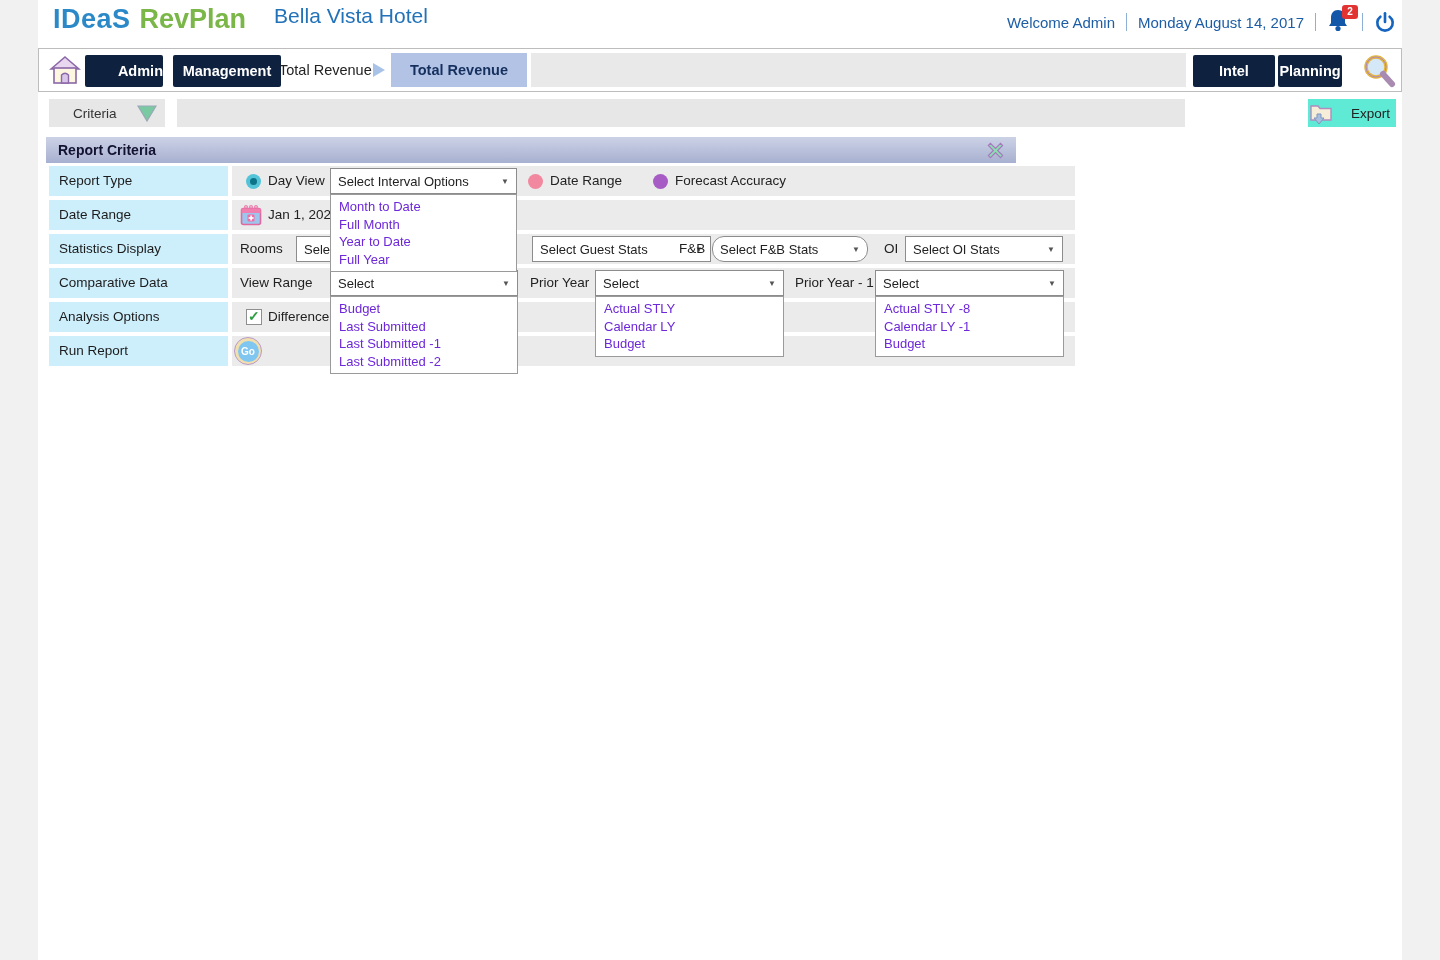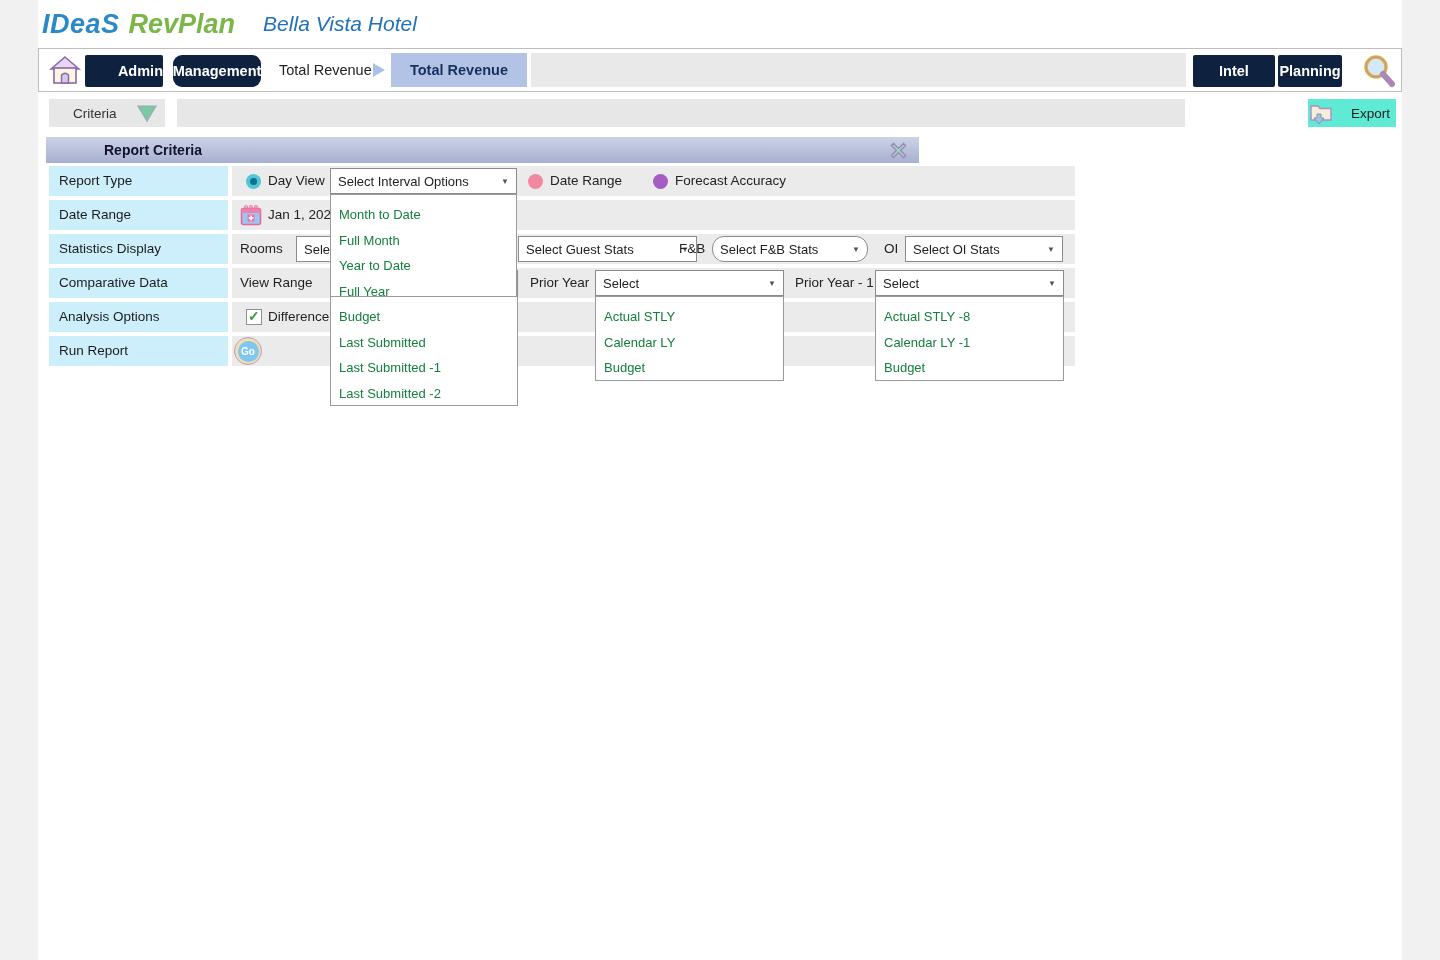--- a/index.html
+++ b/index.html
@@ -2,21 +2,21 @@
 <html><head>
 <meta charset="utf-8">
 <style>
   * { margin:0; padding:0; box-sizing:border-box; }
   body { font-family:"Liberation Sans", sans-serif; }
   .page { position:relative; width:1440px; height:960px; background:#f1f1f1; overflow:hidden; }
   .content-bg { position:absolute; left:38px; top:0; width:1364px; height:960px; background:#ffffff; }
   .abs { position:absolute; }
 
   
-  .logo-row { position:absolute; left:42px; top:4px; height:40px; display:flex; align-items:center;font-style:italic; }
+  .logo-row { position:absolute; left:53px; top:4px; height:40px; display:flex; align-items:flex-start; }
   .logo-primary { font-size:27px; font-weight:800; color:#2b89c8; letter-spacing:.5px; }
   .logo-secondary { font-size:27px; font-weight:700; color:#7ab648; margin-left:9px; }
   .hotel-name { font-size:21px; color:#2272b9; margin-left:28px; }
   .header-right { position:absolute; right:44px; top:0; height:44px; display:flex; align-items:center; gap:11px; }
   .hdr-text { font-size:15px; color:#1c5da6; white-space:nowrap; }
   .hdr-sep { width:1px; height:18px; background:#8fb0d6; }
   .bell-wrap { position:relative; width:24px; height:30px; }
   .badge { position:absolute; top:-2px; right:-7px; min-width:16px; height:14px; background:#e23333; border-radius:3px; color:#fff; font-size:10px; font-weight:700; text-align:center; line-height:14px; padding:0 2px; }
 
   
@@ -27,70 +27,88 @@
   .active-tab { position:absolute; left:352px; top:4px; width:136px; height:34px; background:#b3c3e6; color:#16305e; font-size:14.5px; font-weight:700; display:flex; align-items:center; justify-content:center; }
   .tab-strip { position:absolute; left:492px; top:4px; width:655px; height:34px; background:#e9e9e9; }
 
   
   .gray-bar { position:absolute; height:28px; background:#e7e7e7; display:flex; align-items:center; }
   .criteria-label { font-size:13.5px; color:#333; padding-left:24px; }
   .export-bar { position:absolute; left:1308px; top:99px; width:88px; height:28px; background:#5eead4; display:flex; align-items:center; gap:17px; cursor:pointer; }
   .export-label { font-size:13.5px; color:#222; }
 
   
-  .panel-header { position:absolute; left:46px; top:137px; width:873px; height:26px; background:linear-gradient(#ccd2e6,#a7b0d0); display:flex; align-items:center;padding-left:46px; }
+  .panel-header { position:absolute; left:46px; top:137px; width:970px; height:26px; background:linear-gradient(#ccd2e6,#a7b0d0); display:flex; align-items:center; }
   .panel-title { font-size:14px; font-weight:700; color:#121230; padding-left:12px; }
   .x-icon { position:absolute; right:10px; top:3px; cursor:pointer; }
 
   .row-label { position:absolute; left:49px; width:179px; height:30px; background:#cdeefb; font-size:13.5px; color:#1c1c1c; line-height:30px; padding-left:10px; }
   .row-content { position:absolute; left:232px; width:843px; height:30px; background:#ebebeb; }
   .rc-text { position:absolute; font-size:13.5px; color:#222; line-height:30px; white-space:nowrap; }
 
   .radio { position:absolute; top:8px; width:15px; height:15px; border-radius:50%; }
   .radio-teal { background:#53c3d8; }
   .radio-teal::after { content:""; position:absolute; left:4px; top:4px; width:7px; height:7px; border-radius:50%; background:#0b7287; }
   .radio-pink { background:#f2889f; }
   .radio-purple { background:#a75bc4; }
 
   .select { position:absolute; top:2px; height:26px; background:#fff; border:1px solid #8c8c8c; display:flex; align-items:center; justify-content:space-between; padding:0 7px; cursor:pointer; }
   .select .val { font-size:13px; color:#222; white-space:nowrap; overflow:hidden; }
   .select .caret { font-size:8px; color:#555; margin-left:6px; }
 
   .menu { position:absolute; background:#fff; border:1px solid #9a9a9a; z-index:20; padding:3px 0; }
-  .menu-item { font-size:13px; color:#15803d; line-height:17.5px; padding-left:8px; white-space:nowrap; cursor:pointer;margin-top:8px; }
+  .menu-item { font-size:13px; color:#6d28d9; line-height:17.5px; padding-left:8px; white-space:nowrap; cursor:pointer; }
 
   .checkbox { position:absolute; left:14px; top:7px; width:16px; height:16px; background:#fff; border:1px solid #8f8f8f; cursor:pointer; }
   .checkbox::after { content:"\2713"; position:absolute; left:1px; top:-2px; font-size:14px; font-weight:700; color:#2f9e44; }
 
   .go-btn { position:absolute; left:2px; top:1px; width:28px; height:28px; border-radius:50%; background:#f2dfae; border:1px solid #b89ac9; display:flex; align-items:center; justify-content:center; cursor:pointer; }
   .go-core { width:21px; height:21px; border-radius:50%; background:#7fc6f1; color:#fff; font-size:10px; font-weight:700; display:flex; align-items:center; justify-content:center; }
 </style>
 </head>
 <body>
 
 <div class="page">
   <div class="content-bg"></div>
 
   <div class="logo-row">
     <span class="logo-primary">IDeaS</span>
     <span class="logo-secondary">RevPlan</span>
     <span class="hotel-name">Bella Vista Hotel</span>
   </div>
 
+  <div class="header-right">
+    <span class="hdr-text">Welcome Admin</span>
+    <span class="hdr-sep"></span>
+    <span class="hdr-text">Monday August 14, 2017</span>
+    <span class="hdr-sep"></span>
+    <span class="bell-wrap">
+      <svg width="22" height="26" viewBox="0 0 22 26">
+        <path d="M11 3 C6.5 3 4 6.5 4 10.5 L4 16 L2 19 L20 19 L18 16 L18 10.5 C18 6.5 15.5 3 11 3 Z" fill="#1257a8"></path>
+        <circle cx="11" cy="21.5" r="2.6" fill="#1257a8"></circle>
+      </svg>
+      <span class="badge">2</span>
+    </span>
+    <span class="hdr-sep"></span>
+    <svg width="22" height="22" viewBox="0 0 20 20" style="cursor:pointer;">
+      <path d="M5.8 5.2 A 7 7 0 1 0 14.2 5.2" stroke="#1565c0" stroke-width="2.4" fill="none" stroke-linecap="round"></path>
+      <line x1="10" y1="2" x2="10" y2="10" stroke="#1565c0" stroke-width="2.4" stroke-linecap="round"></line>
+    </svg>
+  </div>
 
   <div class="navbar">
     <svg class="abs" style="left:10px; top:6px;" width="32" height="32" viewBox="0 0 32 32">
       <path d="M16 2 L30 14 L2 14 Z" fill="#e9d7f0" stroke="#8b68a8" stroke-width="1.6"></path>
       <rect x="5" y="13" width="22" height="15" fill="#fdf6e0" stroke="#8b68a8" stroke-width="1.6"></rect>
       <path d="M12.5 28 L12.5 20 Q16 16.5 19.5 20 L19.5 28 Z" fill="#d9c6ea" stroke="#8b68a8" stroke-width="1.4"></path>
     </svg>
     <div class="navy-btn" style="left:46px; width:78px;justify-content:flex-end;">
       <span>Admin</span>
     </div>
-    <div class="navy-btn" style="left:134px; width:88px;border-radius:9px;">
+    <div class="navy-btn" style="left:134px; width:108px;">
       <span>Management</span>
     </div>
     <div class="crumb" style="left:240px;">
       <span>Total Revenue</span>
     </div>
     <div class="crumb-arrow"></div>
     <div class="active-tab">
       <span>Total Revenue</span>
     </div>
     <div class="tab-strip"></div>
@@ -157,21 +175,21 @@
     </svg>
     <span class="rc-text" style="left:36px;">Jan 1, 2021</span>
   </div>
 
   <div class="row-label" style="top:234px;">Statistics Display</div>
   <div class="row-content" style="top:234px;">
     <span class="rc-text" style="left:8px;">Rooms</span>
     <div class="select" style="left:64px; width:221px;">
       <span class="val">Sele</span>
     </div>
-    <div class="select" style="left:286px; width:179px;">
+    <div class="select" style="left:300px; width:179px;">
       <span class="val">Select Guest Stats</span>
       <span class="caret">▼</span>
     </div>
     <span class="rc-text" style="left:447px;">F&amp;B</span>
     <div class="select" style="left:480px; width:156px;border-radius:12px;">
       <span class="val">Select F&amp;B Stats</span>
       <span class="caret">▼</span>
     </div>
     <span class="rc-text" style="left:652px;">OI</span>
     <div class="select" style="left:673px; width:158px;">

